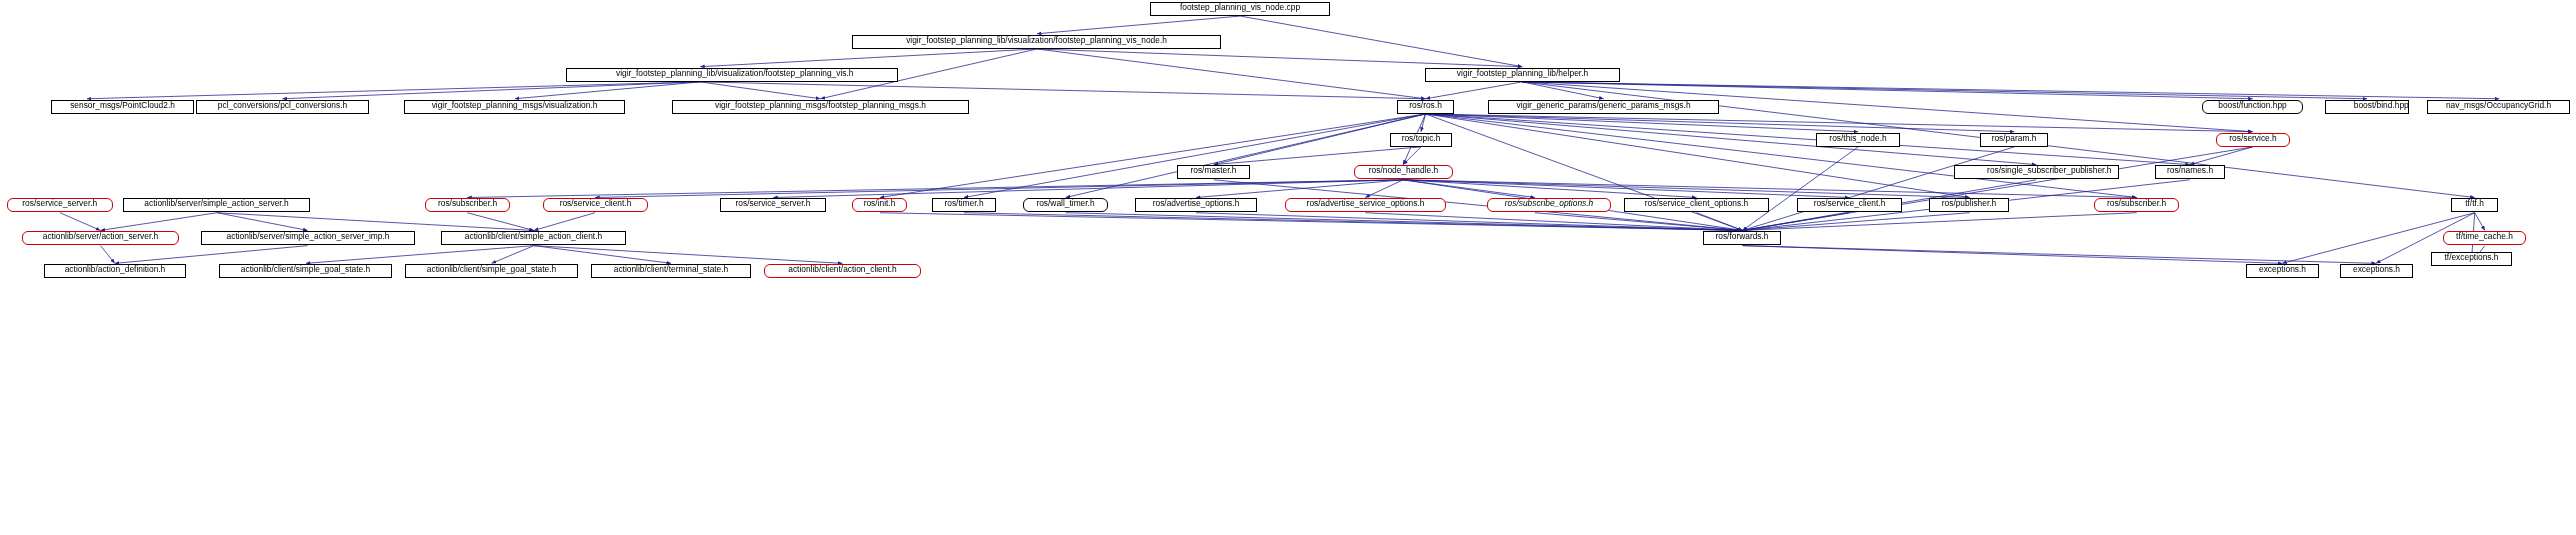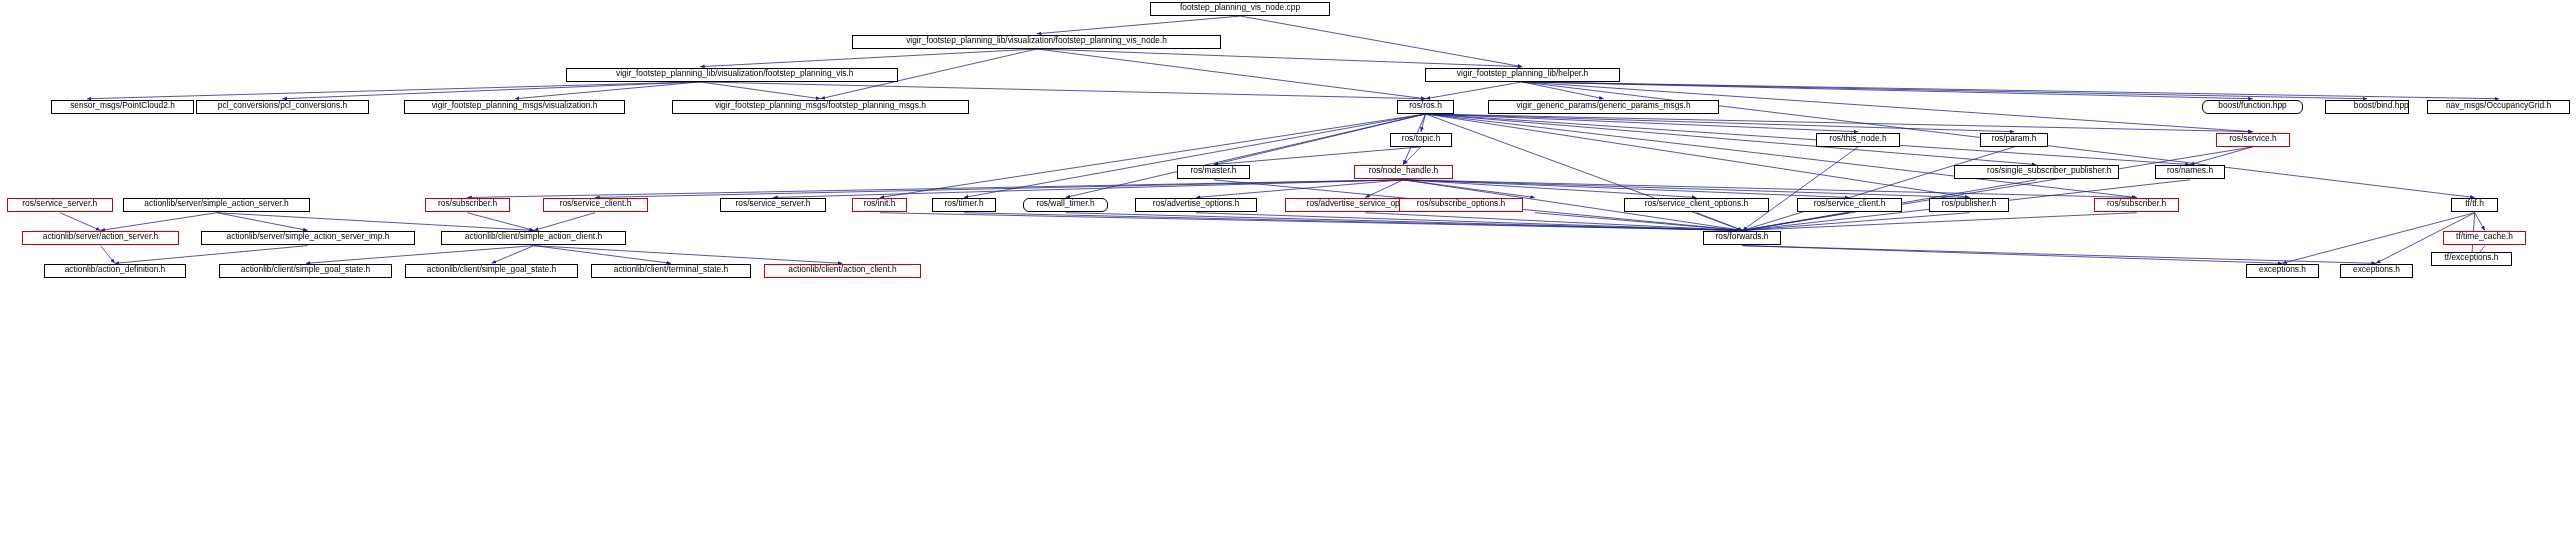--- a/index.html
+++ b/index.html
@@ -33,20 +33,21 @@
     line-height: 1;
     display: flex;
     align-items: flex-start;
     justify-content: center;
     white-space: nowrap;
     padding: 0 2.5px;
     height: 14px;
   }
   .node.red {
     border-color: #cc0000;
+    border-radius: 6px;
   }
   .node.red > span {
     color: #000000;
   }
 </style>
 </head>
 <body>
 
 <div id="canvas">
   <svg class="edges" id="edge-layer" viewBox="0 0 3052 635" width="2576" height="536">
@@ -226,21 +227,21 @@
       </div>
       <div class="node" style="left: 1023px; top: 198px; width: 85px; border-radius: 6px;">
         <span>ros/wall_timer.h</span>
       </div>
       <div class="node" style="left: 1135px; top: 198px; width: 122px;">
         <span>ros/advertise_options.h</span>
       </div>
       <div class="node red" style="left: 1285px; top: 198px; width: 161px;">
         <span>ros/advertise_service_options.h</span>
       </div>
-      <div class="node red" style="left: 1399px; top: 198px; width: 124px;">
+      <div class="node red" style="left: 1487px; top: 198px; width: 124px; font-style: italic;">
         <span>ros/subscribe_options.h</span>
       </div>
       <div class="node" style="left: 1624px; top: 198px; width: 145px;">
         <span>ros/service_client_options.h</span>
       </div>
       <div class="node" style="left: 1797px; top: 198px; width: 105px;">
         <span>ros/service_client.h</span>
       </div>
       <div class="node" style="left: 1929px; top: 198px; width: 80px;">
         <span>ros/publisher.h</span>

